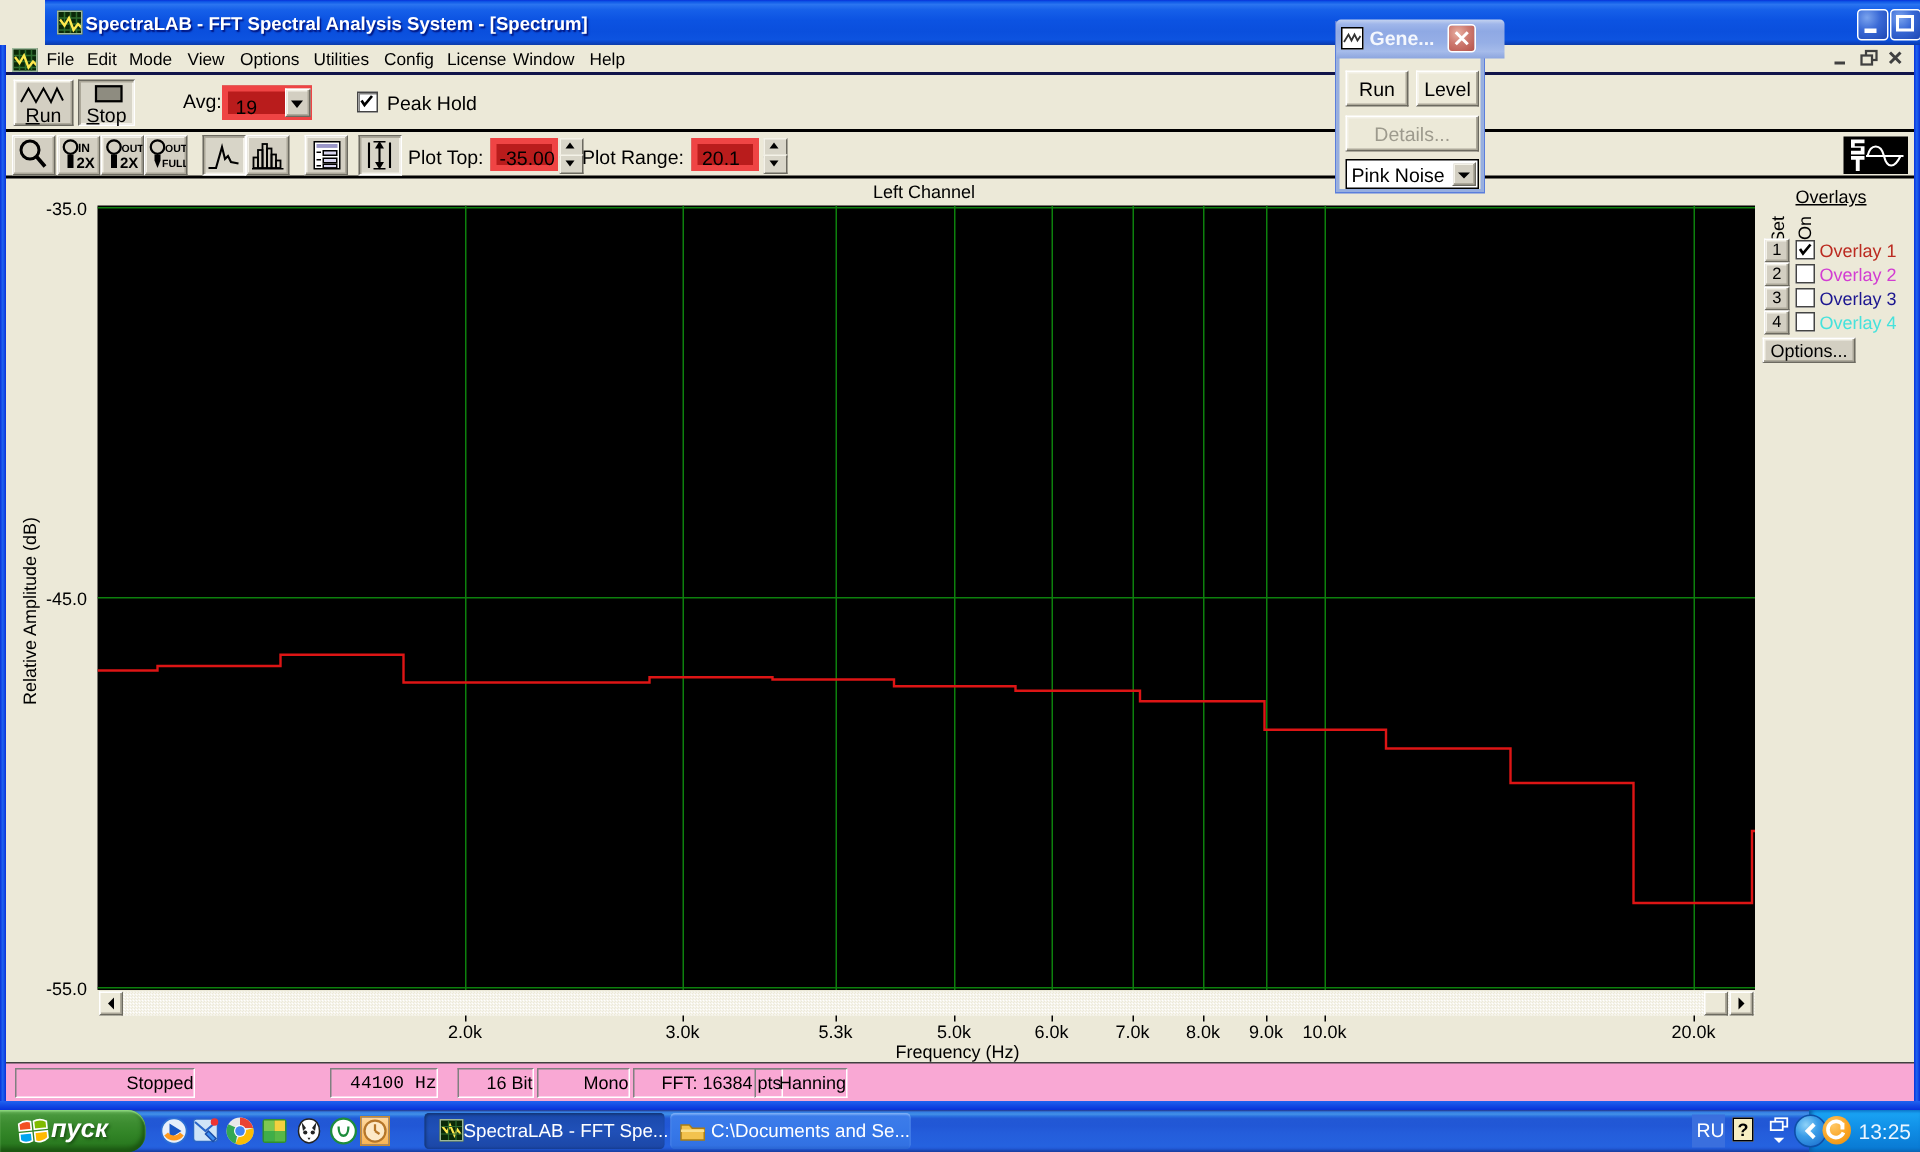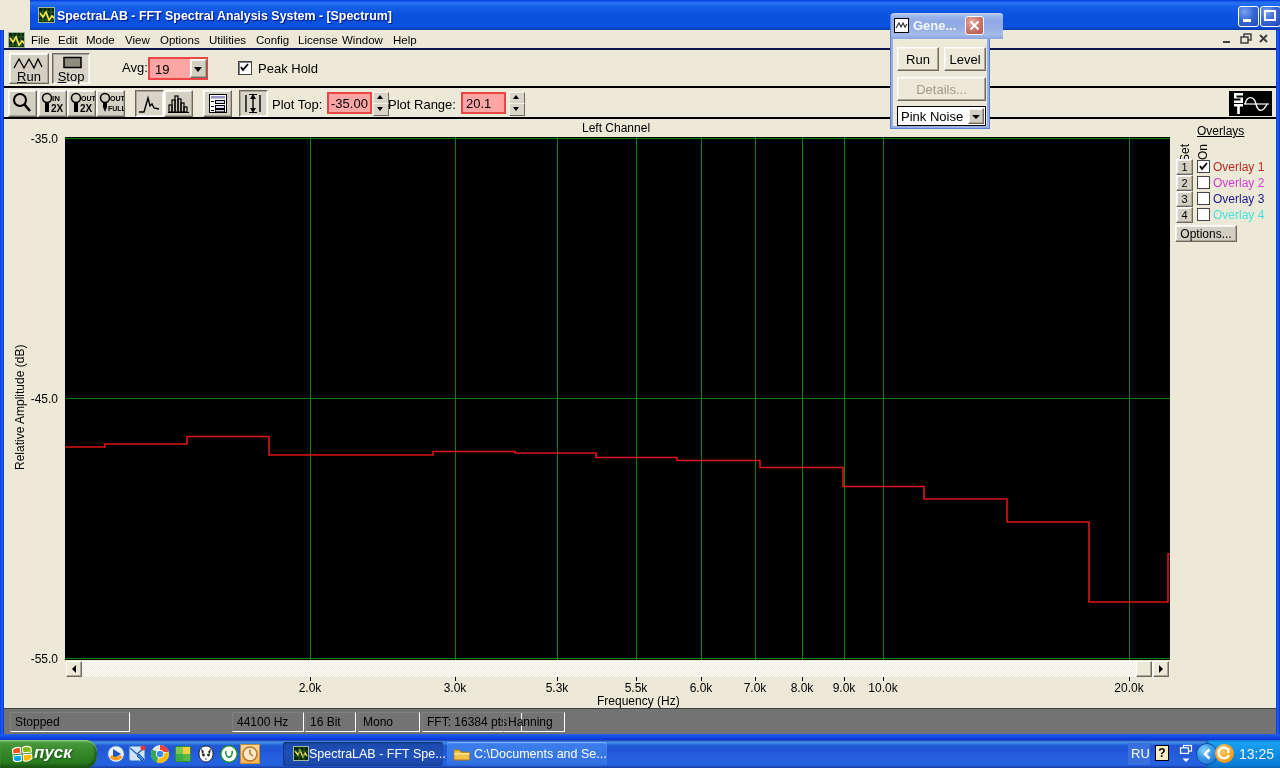--- a/index.html
+++ b/index.html
@@ -25,36 +25,36 @@
 
 #menubar { left:4px; top:30px; width:1272px; height:20px; background:#ece9d8; border-bottom:2px solid #11144a; }
 #menubar .mi { position:absolute; top:4px; font-size:11.5px; color:#000; white-space:nowrap; }
 .mdibtn { position:absolute; top:2px; width:16px; height:15px; background:#ece9d8; }
 
 #tb1 { left:4px; top:52px; width:1272px; height:36px; background:#ece9d8; border-bottom:2px solid #000; }
 #tb2 { left:4px; top:88px; width:1272px; height:31px; background:#ece9d8; border-bottom:2px solid #000; }
 .btn3d { position:absolute; background:#d3cfc2; border:1px solid; border-color:#fff #6c6a60 #6c6a60 #fff; box-shadow:inset -1px -1px 0 #aca899, inset 1px 1px 0 #f4f2e8; }
 .btn3d.pressed { border-color:#6c6a60 #fff #fff #6c6a60; box-shadow:inset 1px 1px 0 #aca899, inset -1px -1px 0 #f4f2e8; background:#d8d5c8; }
 .lbl { position:absolute; font-size:12px; color:#000; white-space:nowrap; }
-.field { position:absolute; background:#fca5a5; border:2px solid #ef4444; font-size:13px; color:#000; }
+.field { position:absolute; background:#b91c1c; border:4px solid #ef4444; font-size:13px; color:#000; }
 .spin { position:absolute; width:14px; height:22px; }
 .spin:before { content:""; position:absolute; left:0; top:0; width:14px; height:11px; background:#d9d6c9; border:1px solid; border-color:#f4f2e8 #6c6a60 #6c6a60 #f4f2e8; }
 .spin:after { content:""; position:absolute; left:0; top:11px; width:14px; height:11px; background:#d9d6c9; border:1px solid; border-color:#f4f2e8 #6c6a60 #6c6a60 #f4f2e8; }
 .spin .u { position:absolute; left:4px; top:3px; width:0; height:0; border-left:3px solid transparent; border-right:3px solid transparent; border-bottom:4px solid #000; z-index:2; }
 .spin .d { position:absolute; left:4px; top:15px; width:0; height:0; border-left:3px solid transparent; border-right:3px solid transparent; border-top:4px solid #000; z-index:2; }
 
 #plot { left:65px; top:137px; width:1105px; height:523px; background:#000; }
 .ylab { position:absolute; font-size:12px; color:#000; text-align:right; width:34px; }
 .xlab { position:absolute; font-size:12px; color:#000; transform:translateX(-50%); }
 #scrollbar { left:66px; top:661px; width:1104px; height:16px;
   background-image: conic-gradient(#fff 25%, #ece9d8 0 50%, #fff 0 75%, #ece9d8 0);
   background-size: 2px 2px; }
 .sbtn { position:absolute; top:0; width:16px; height:16px; background:#ece9d8; border:1px solid; border-color:#fff #6c6a60 #6c6a60 #fff; box-shadow:inset -1px -1px 0 #aca899; }
 
-#statusbar { left:4px; top:708px; width:1272px; height:26px; background:#737373; border-top:1px solid #404040; }
+#statusbar { left:4px; top:708px; width:1272px; height:26px; background:#f9a8d4; border-top:1px solid #404040;text-align:right; }
 .spanel { position:absolute; top:3px; height:20px; border:1px solid; border-color:#808080 #fff #fff #808080; font-size:12px; color:#000; padding:2px 0 0 4px; }
 
 #taskbar { left:0; top:740px; width:1280px; height:28px;
   background: linear-gradient(180deg,#1f2f86 0,#3165c4 3%,#3682e5 6%,#4490e6 10%,#3883e5 12%,#2b71e0 15%,#2663da 18%,#235bd6 20%,#2258d5 23%,#2157d6 38%,#245ddb 54%,#2562df 86%,#245fdc 89%,#2158d4 92%,#1d4ec0 95%,#1941a5 98%); }
 </style>
 </head>
 <body>
 
 <div class="abs" id="titlebar">
   <div class="appicon" style="position:absolute; left:8px; top:7px;">
@@ -299,21 +299,21 @@
     <div style="position:absolute; left:636px; top:677px; width:1px; height:4px; background:#000;"></div>
     <div style="position:absolute; left:701px; top:677px; width:1px; height:4px; background:#000;"></div>
     <div style="position:absolute; left:755px; top:677px; width:1px; height:4px; background:#000;"></div>
     <div style="position:absolute; left:802px; top:677px; width:1px; height:4px; background:#000;"></div>
     <div style="position:absolute; left:844px; top:677px; width:1px; height:4px; background:#000;"></div>
     <div style="position:absolute; left:883px; top:677px; width:1px; height:4px; background:#000;"></div>
     <div style="position:absolute; left:1129px; top:677px; width:1px; height:4px; background:#000;"></div>
   <div class="xlab" style="left:310px; top:681px;">2.0k</div>
   <div class="xlab" style="left:455px; top:681px;">3.0k</div>
   <div class="xlab" style="left:557px; top:681px;">5.3k</div>
-  <div class="xlab" style="left:636px; top:681px;">5.5k</div>
+  <div class="xlab" style="left:636px; top:681px;">5.0k</div>
   <div class="xlab" style="left:701px; top:681px;">6.0k</div>
   <div class="xlab" style="left:755px; top:681px;">7.0k</div>
   <div class="xlab" style="left:802px; top:681px;">8.0k</div>
   <div class="xlab" style="left:844px; top:681px;">9.0k</div>
   <div class="xlab" style="left:883px; top:681px;">10.0k</div>
   <div class="xlab" style="left:1129px; top:681px;">20.0k</div>
   <div class="lbl" style="left:597px; top:694px;">Frequency (Hz)</div>
 
   <div class="abs" id="overlays" style="left:1172px; top:120px; width:104px; height:130px;">
     <div class="lbl" style="left:25px; top:4px; text-decoration:underline;">Overlays</div>
@@ -360,21 +360,21 @@
     <div style="position:absolute; left:4px; top:91px; width:89px; height:20px; background:#fff; border:1px solid #000; font-size:13px; padding:2px 0 0 3px;">Pink Noise
       <div class="btn3d" style="right:1px; top:1px; width:16px; height:16px;">
           <div style="position:absolute;left:3px;top:6px;width:0;height:0;border-left:4px solid transparent;border-right:4px solid transparent;border-top:4.5px solid #000;"></div>
         </div>
     </div>
   </div>
 </div>
 <div class="abs" id="statusbar">
   <div class="spanel" style="left:6px; width:120px;">Stopped</div>
   <div class="spanel" style="left:128px; width:97px;margin-top:47px;">Real Time</div>
-  <div class="spanel" style="left:228px; width:72px;">44100 Hz</div>
+  <div class="spanel" style="left:216px; width:72px;font-family:Liberation Mono, monospace;">44100 Hz</div>
   <div class="spanel" style="left:301px; width:51px;">16 Bit</div>
   <div class="spanel" style="left:354px; width:62px;">Mono</div>
   <div class="spanel" style="left:418px; width:100px;">FFT: 16384 pts</div>
   <div class="spanel" style="left:499px; width:62px;">Hanning</div>
 </div>
 
 <div class="abs" id="taskbar">
 
   <div style="position:absolute; left:0; top:0; width:97px; height:28px; border-radius:0 12px 12px 0;
     background:linear-gradient(180deg,#68b25c 0%, #48983c 12%, #3d8d31 30%, #328527 55%, #2a7a20 80%, #1e5c14 100%);

